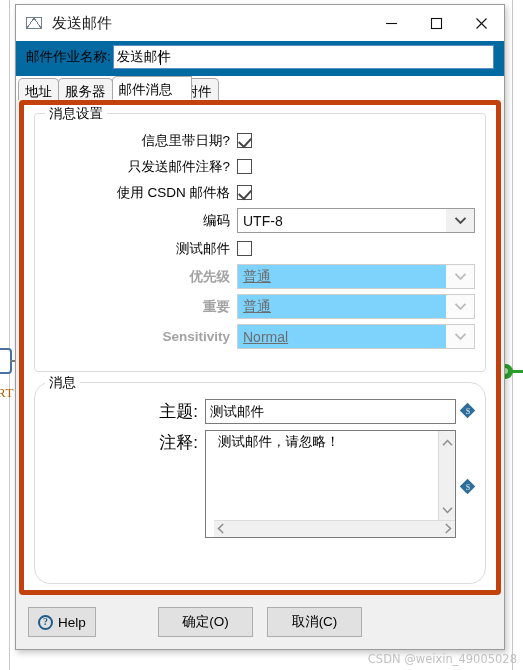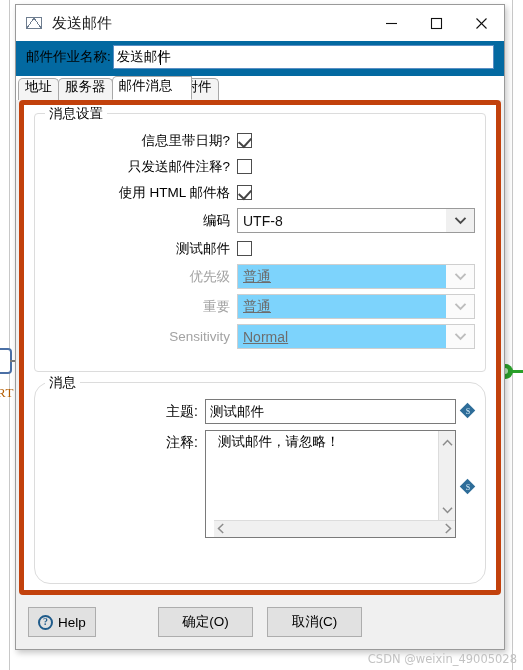--- a/index.html
+++ b/index.html
@@ -125,21 +125,21 @@
     flex: none;
     display: flex; align-items: flex-end;
     height: 24px;
     padding-left: 2px;
     background: #ffffff;
     position: relative;
   }
   .tab {
     height: 22px;
     padding: 4px 6px;
-    display: flex; align-items: flex-end;
+    display: flex; align-items: flex-start;
     font-size: 13.5px; color: #000;
     background: #f4f4f4;
     border: 1px solid #a8a8a8;
     border-bottom: none;
     border-top-left-radius: 5px;
     border-top-right-radius: 5px;
     margin-right: -1px;
     white-space: nowrap;
     position: relative;
   }
@@ -193,21 +193,21 @@
     min-height: 21px;
   }
   .row .lab {
     width: 192px;
     text-align: right;
     padding-right: 7px;
     font-size: 13.5px;
     color: #000;
     white-space: nowrap;
   }
-  .row .lab.dim { color: #a3a3a3; }
+  .row .lab.dim { color: #a3a3a3; font-weight: bold; }
 
   .cbx {
     width: 15px; height: 15px; flex: none;
     border: 1px solid #4d4d4d;
     background: #ffffff;
     position: relative;
   }
   .cbx.checked::after {
     content: "";
     position: absolute;
@@ -237,21 +237,21 @@
   }
   .combo.disabled { background: #7dd3fc; border-color: #cfcfcf; color: #6d6d6d; text-decoration: underline; }
   .combo.disabled .arrowbtn { background: #fbfbfb; color: #bdbdbd; }
 
   .chev { display: block; }
 
   
   .msgrow { display: flex; align-items: flex-start; margin-bottom: 6px; }
   .msgrow .lab {
     width: 160px; text-align: right; padding-right: 7px;
-    font-size: 14px; color: #000; white-space: nowrap;
+    font-size: 17px; color: #000; white-space: nowrap;
     line-height: 25px;
   }
   .textfield {
     flex: 1; height: 25px;
     border: 1px solid #7a7a7a;
     background: #ffffff;
     display: flex; align-items: center;
     padding-left: 4px;
     font-size: 13.5px; color: #000;
   }
@@ -423,21 +423,21 @@
           <div class="lab">信息里带日期?</div>
           <div class="cbx checked"></div>
         </div>
 
         <div class="row">
           <div class="lab">只发送邮件注释?</div>
           <div class="cbx"></div>
         </div>
 
         <div class="row">
-          <div class="lab">使用 HTML 邮件格</div>
+          <div class="lab">使用 CSDN 邮件格</div>
           <div class="cbx checked"></div>
         </div>
 
         <div class="row">
           <div class="lab">编码</div>
           <div class="combo">
             <span>UTF-8</span>
             <span class="arrowbtn">
               <svg class="chev" width="13" height="9" viewBox="0 0 13 9">
                   <polyline points="1.5,1.8 6.5,7 11.5,1.8" fill="none" stroke="currentColor" stroke-width="1.9"></polyline>

